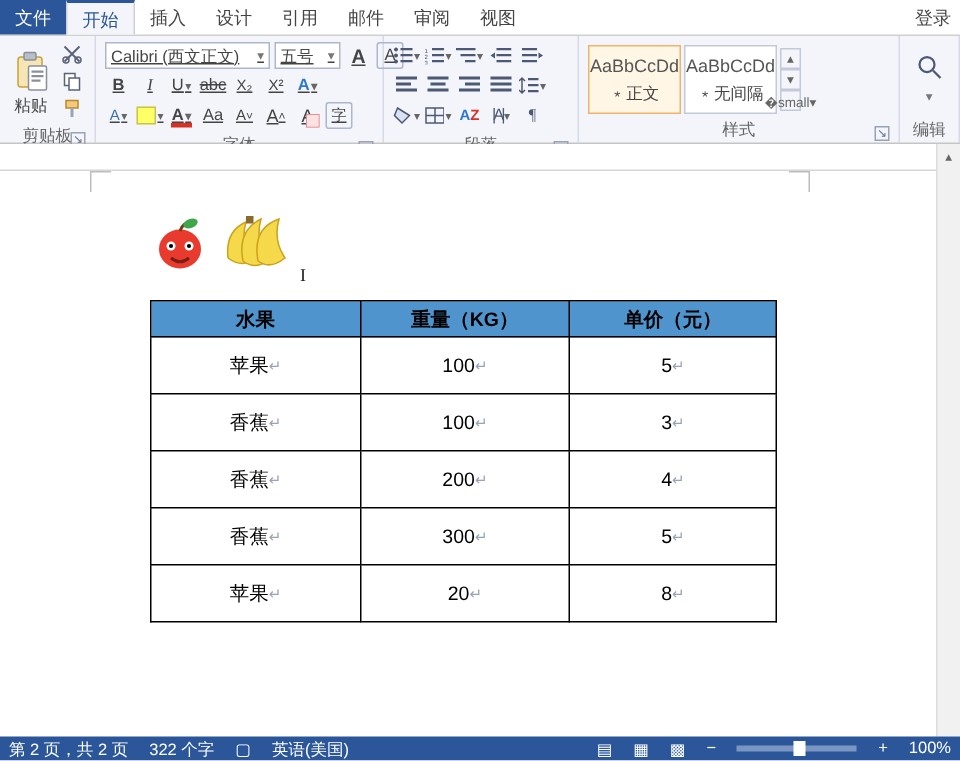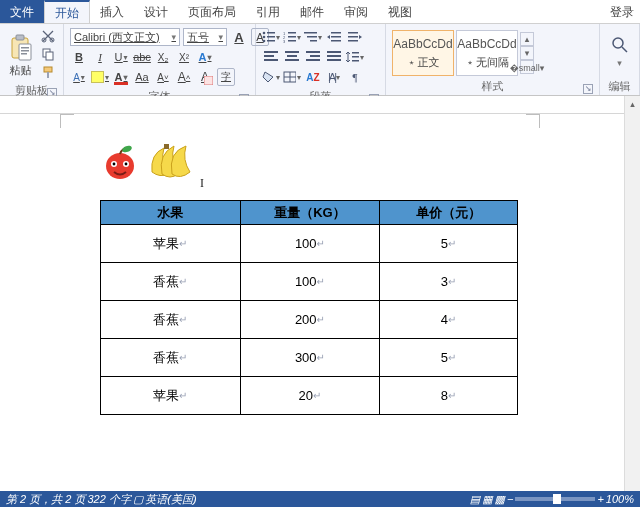--- a/index.html
+++ b/index.html
@@ -218,35 +218,34 @@
     background: #4f94cd;
     color: #000;
     font-weight: bold;
     height: 24px;
   }
   .cellmark { font-size:10px; color:#9aa2b5; position:relative; top:-1px;}
   
   .status {
     position:absolute; left:0; right:0; bottom:0; height:16px;
     background:#2b579a; color:#fff; font-size:11px;
-    display:flex; align-items:center; padding:0 6px; gap:2px;font-style:italic;
+    display:flex; align-items:center; padding:0 6px; gap:14px;
   }
   .status .sp { flex:1; }
   .zoom-track { width:80px; height:4px; background:#7a95c2; position:relative; }
   .zoom-thumb { position:absolute; left:38px; top:-3px; width:8px; height:10px; background:#fff; }
 </style>
 </head>
 <body>
 
 <div class="tabs-bar">
   <div class="tab-file">文件</div>
   <div class="tab active">开始</div>
   <div class="tab">插入</div>
   <div class="tab">设计</div>
-  <div class="tab">页面布局</div>
   <div class="tab">引用</div>
   <div class="tab">邮件</div>
   <div class="tab">审阅</div>
   <div class="tab">视图</div>
   <div class="tabs-spacer"></div>
   <div class="login">登录</div>
 </div>
 
 <div class="ribbon">
 

